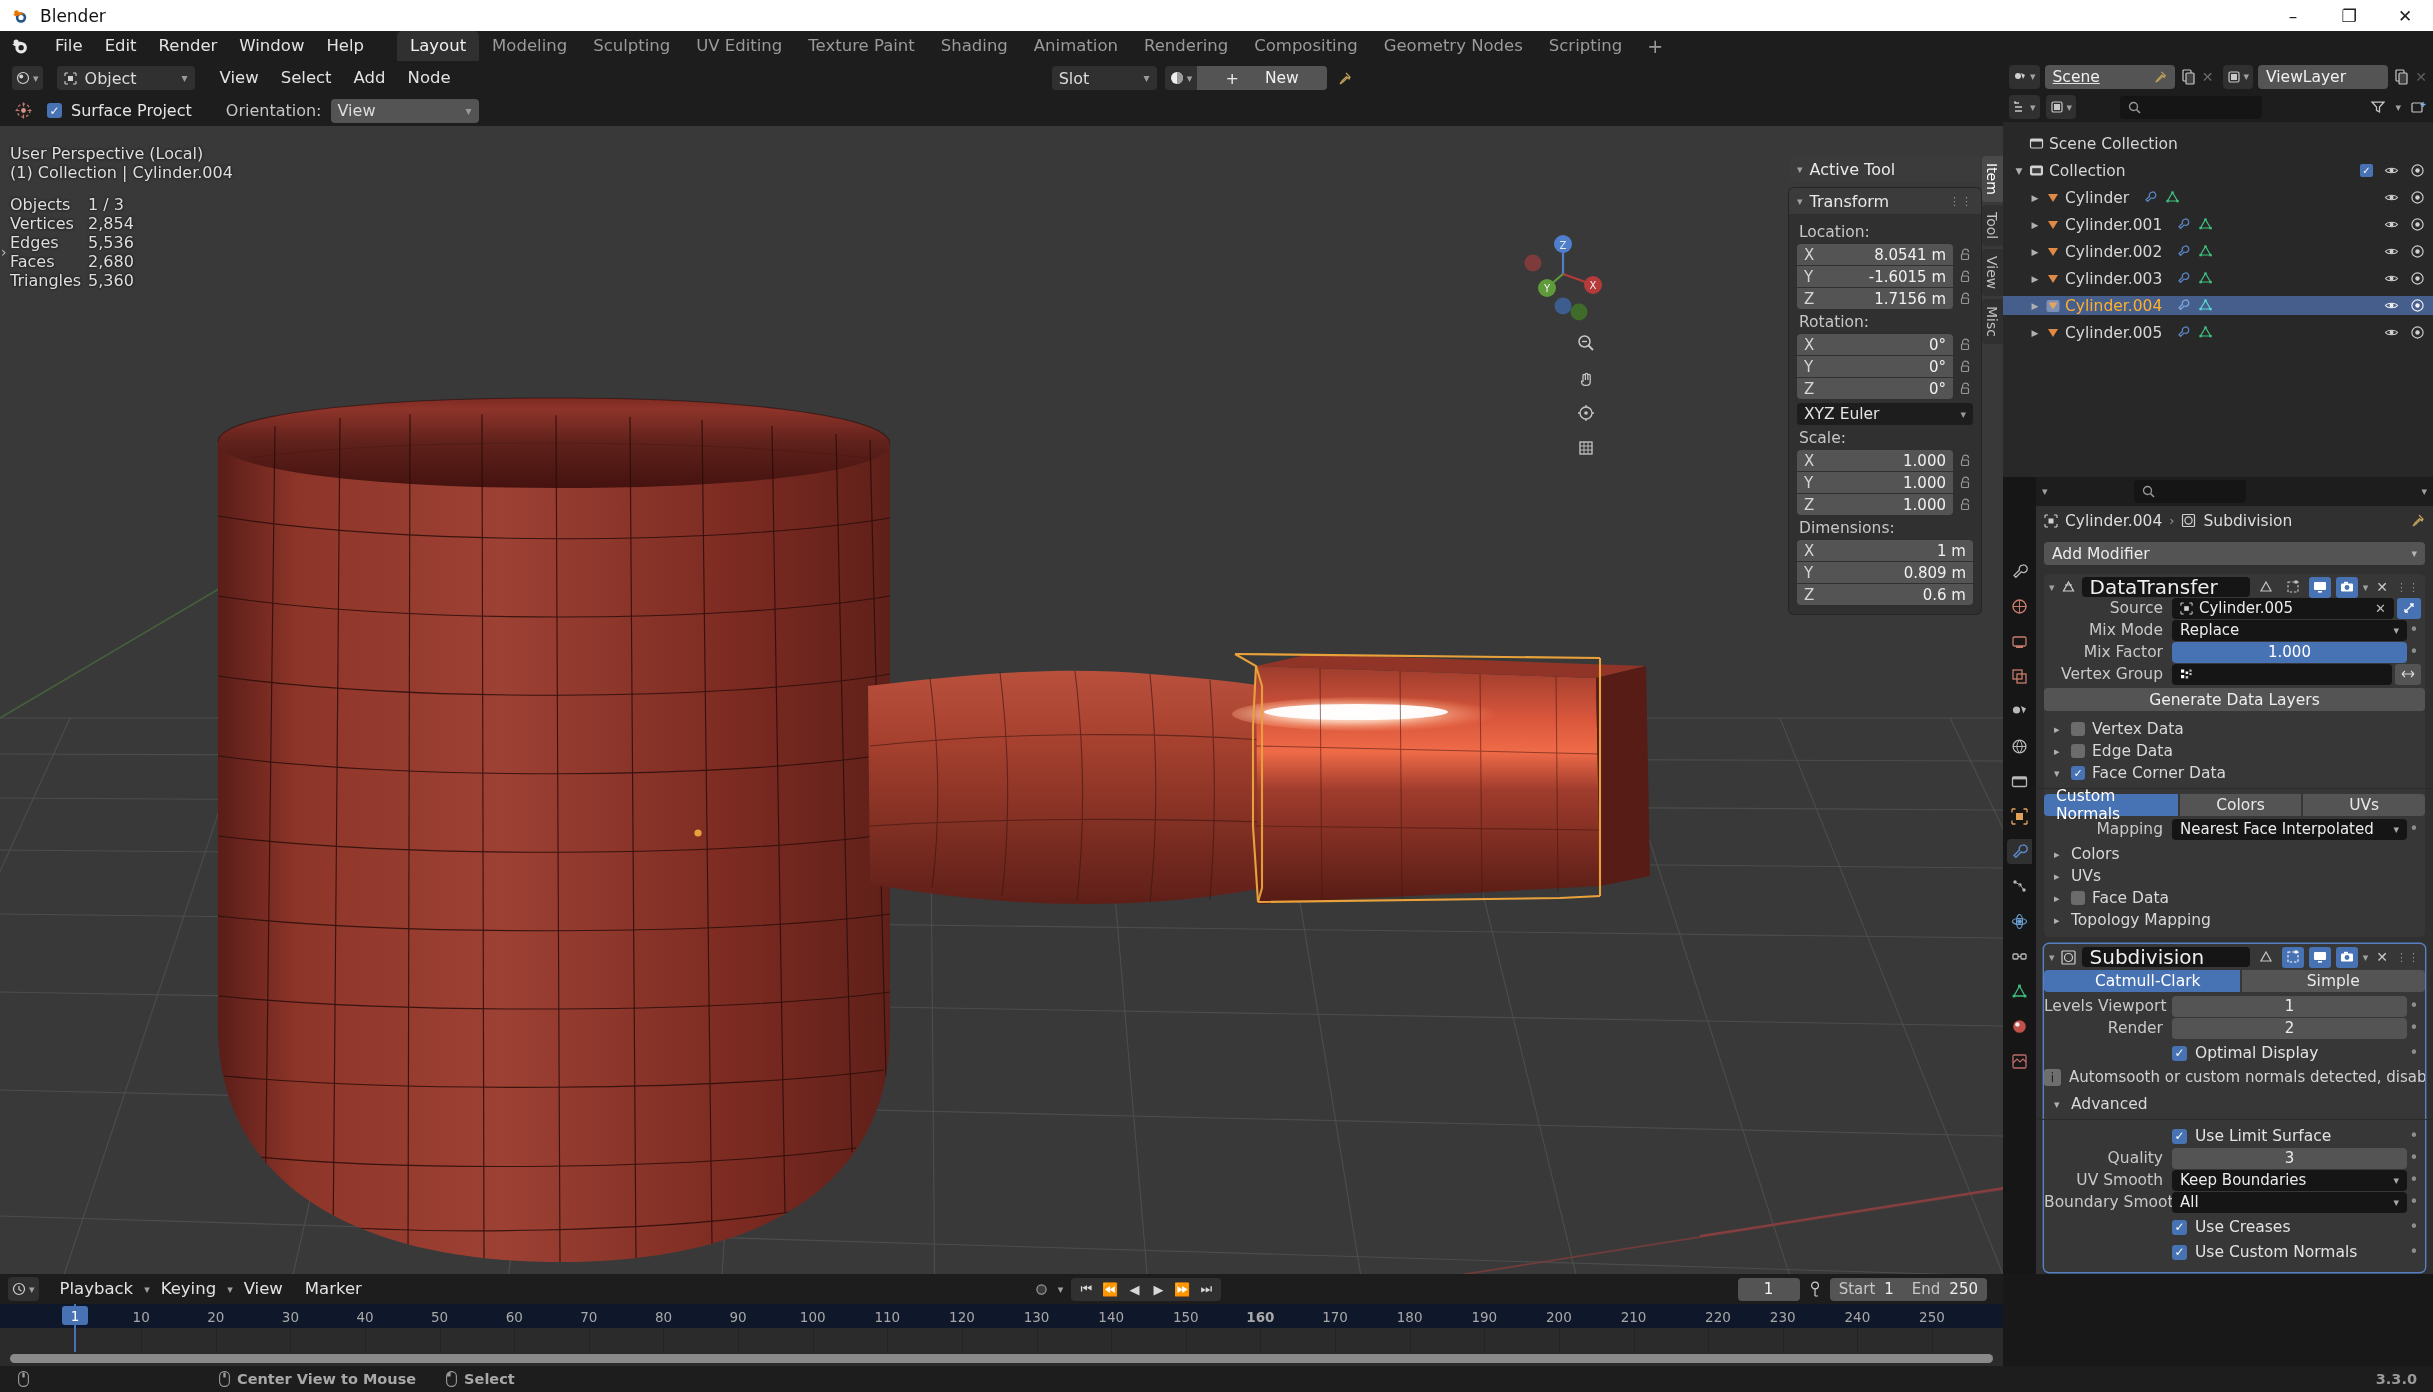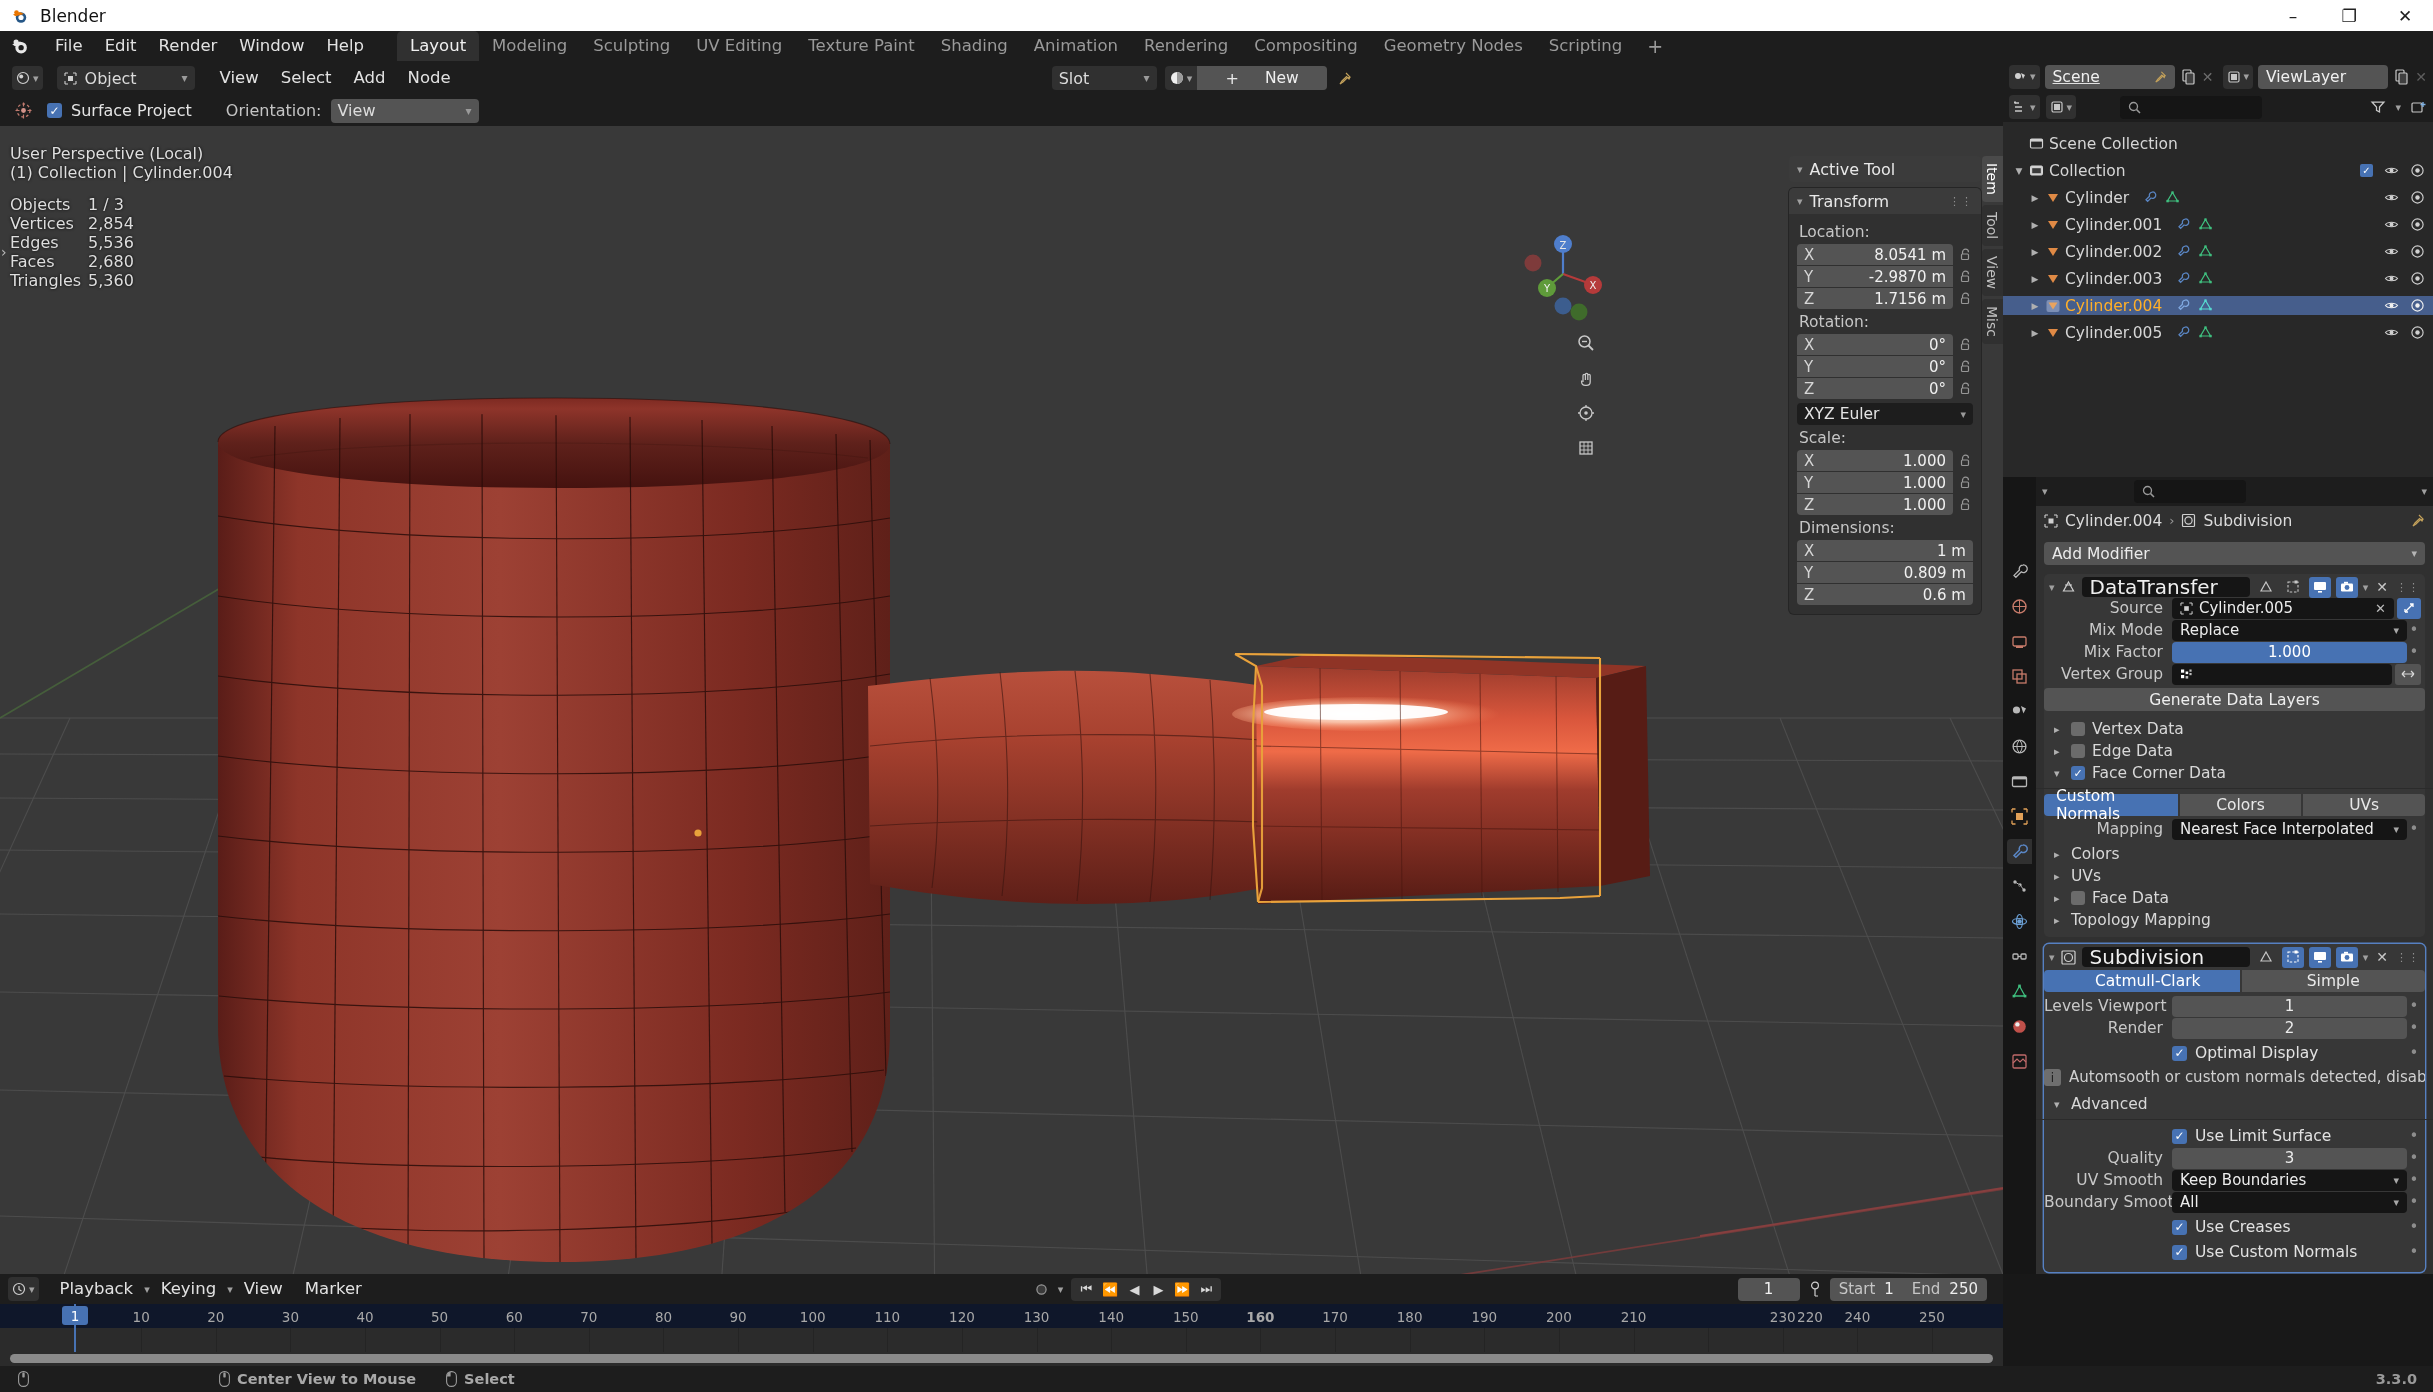--- a/index.html
+++ b/index.html
@@ -696,21 +696,21 @@
             <span class="lock-icon">
                 <svg width="15" height="15" viewBox="0 0 15 15">
                   <path d="M4.5 7V5.2a3 3 0 0 1 6 0" fill="none" stroke="#b8b8b8" stroke-width="1.2"></path>
                   <rect x="3.5" y="7" width="7" height="5.5" rx="1" fill="none" stroke="#b8b8b8" stroke-width="1.2"></rect>
                 </svg>
               </span>
           </div>
           <div class="np-row">
             <div class="np-field group-mid">
                 <span class="ax">Y</span>
-                <span class="val">-2.9870 m</span>
+                <span class="val">-1.6015 m</span>
               </div>
             <span class="lock-icon">
                 <svg width="15" height="15" viewBox="0 0 15 15">
                   <path d="M4.5 7V5.2a3 3 0 0 1 6 0" fill="none" stroke="#b8b8b8" stroke-width="1.2"></path>
                   <rect x="3.5" y="7" width="7" height="5.5" rx="1" fill="none" stroke="#b8b8b8" stroke-width="1.2"></rect>
                 </svg>
               </span>
           </div>
           <div class="np-row">
             <div class="np-field group-bot">
@@ -1663,21 +1663,21 @@
           <div class="tl-tick" style="left: 961.96px;">120</div>
           <div class="tl-tick" style="left: 1036.58px;">130</div>
           <div class="tl-tick" style="left: 1111.2px;">140</div>
           <div class="tl-tick" style="left: 1185.82px;">150</div>
           <div class="tl-tick" style="left: 1260.43px; font-weight: bold;">160</div>
           <div class="tl-tick" style="left: 1335.05px;">170</div>
           <div class="tl-tick" style="left: 1409.67px;">180</div>
           <div class="tl-tick" style="left: 1484.29px;">190</div>
           <div class="tl-tick" style="left: 1558.91px;">200</div>
           <div class="tl-tick" style="left: 1633.53px;">210</div>
-          <div class="tl-tick" style="left: 1810px;">220</div>
+          <div class="tl-tick" style="left: 1718px;">220</div>
           <div class="tl-tick" style="left: 1782.76px;">230</div>
           <div class="tl-tick" style="left: 1857.38px;">240</div>
           <div class="tl-tick" style="left: 1932px;">250</div>
         </div>
       <div id="tl-grid">
           <div class="tl-gridline" style="left: 141.157px;"></div>
           <div class="tl-gridline" style="left: 215.775px;"></div>
           <div class="tl-gridline" style="left: 290.394px;"></div>
           <div class="tl-gridline" style="left: 365.012px;"></div>
           <div class="tl-gridline" style="left: 439.631px;"></div>

